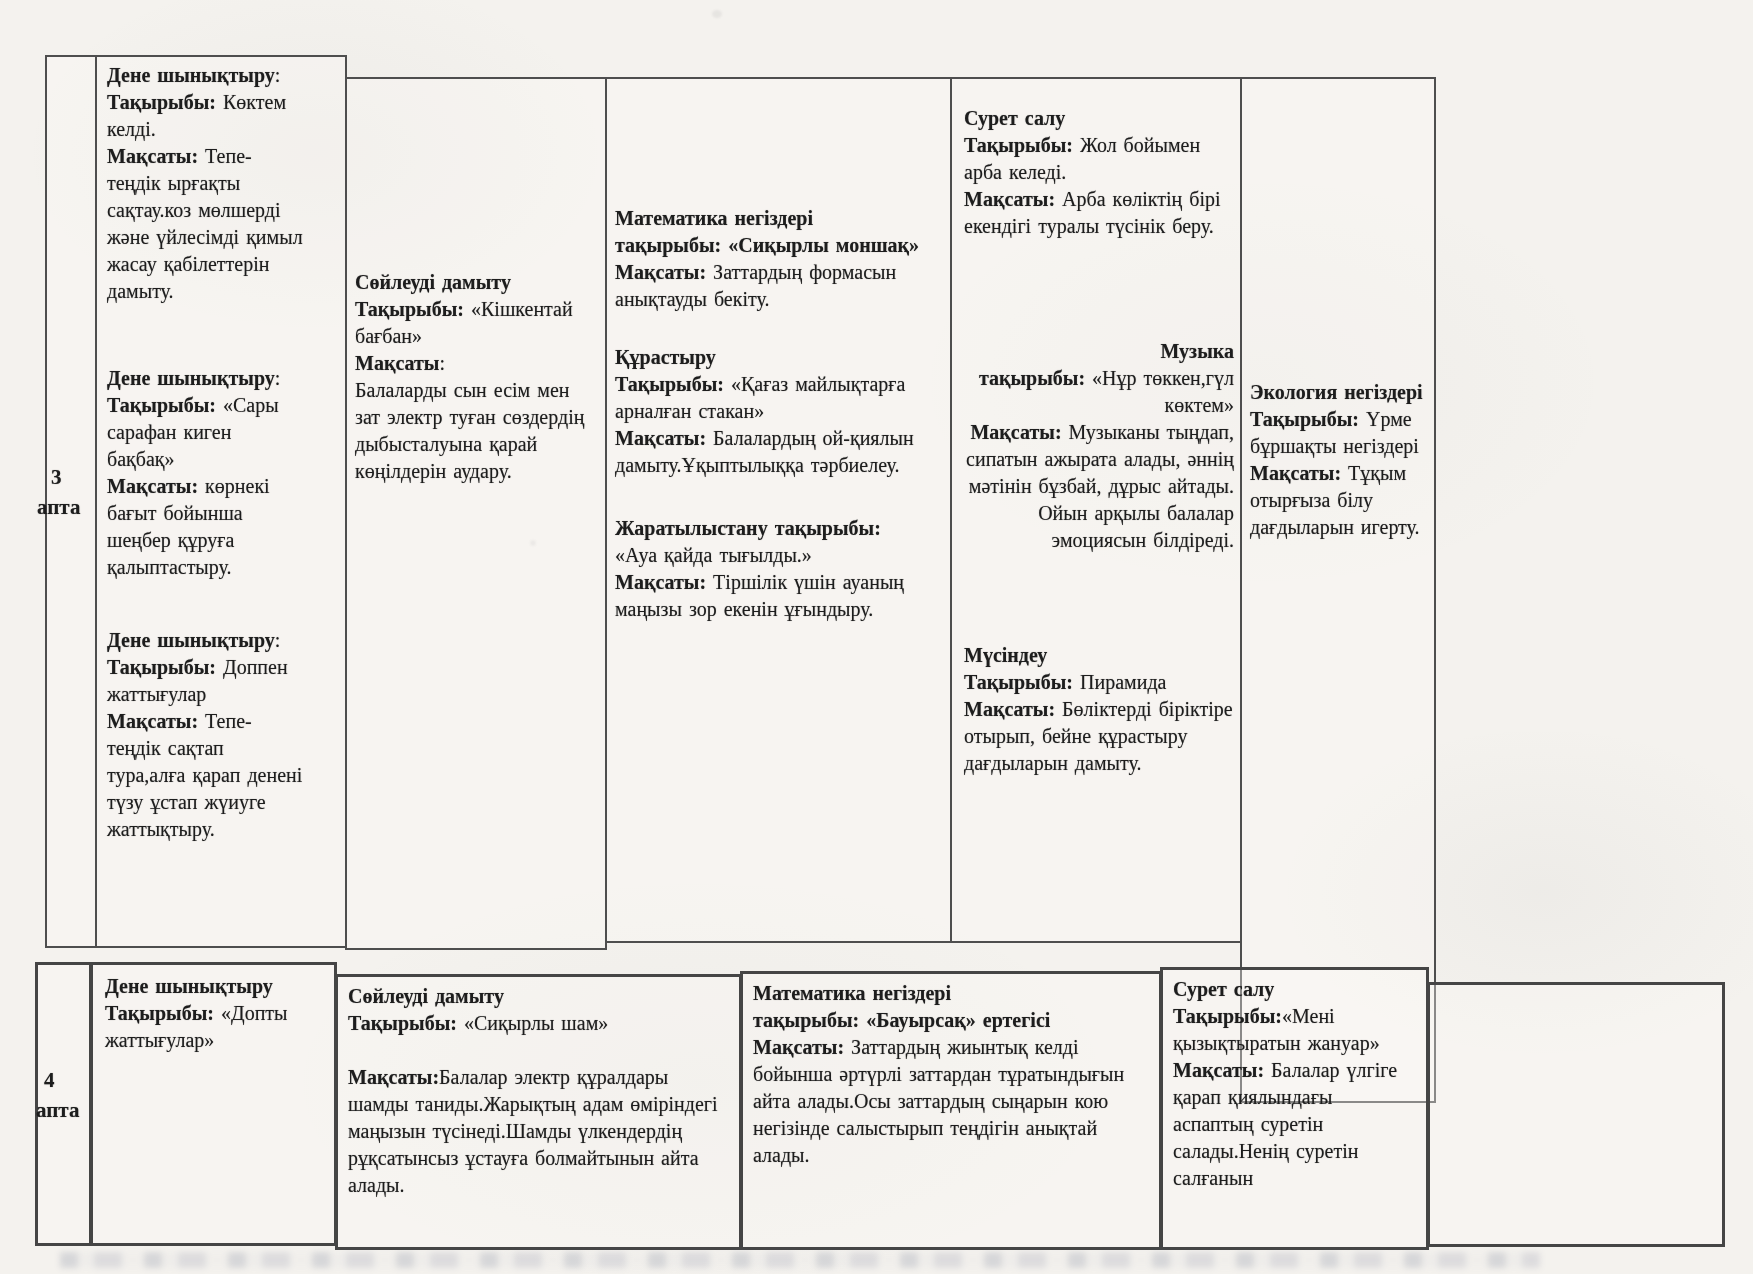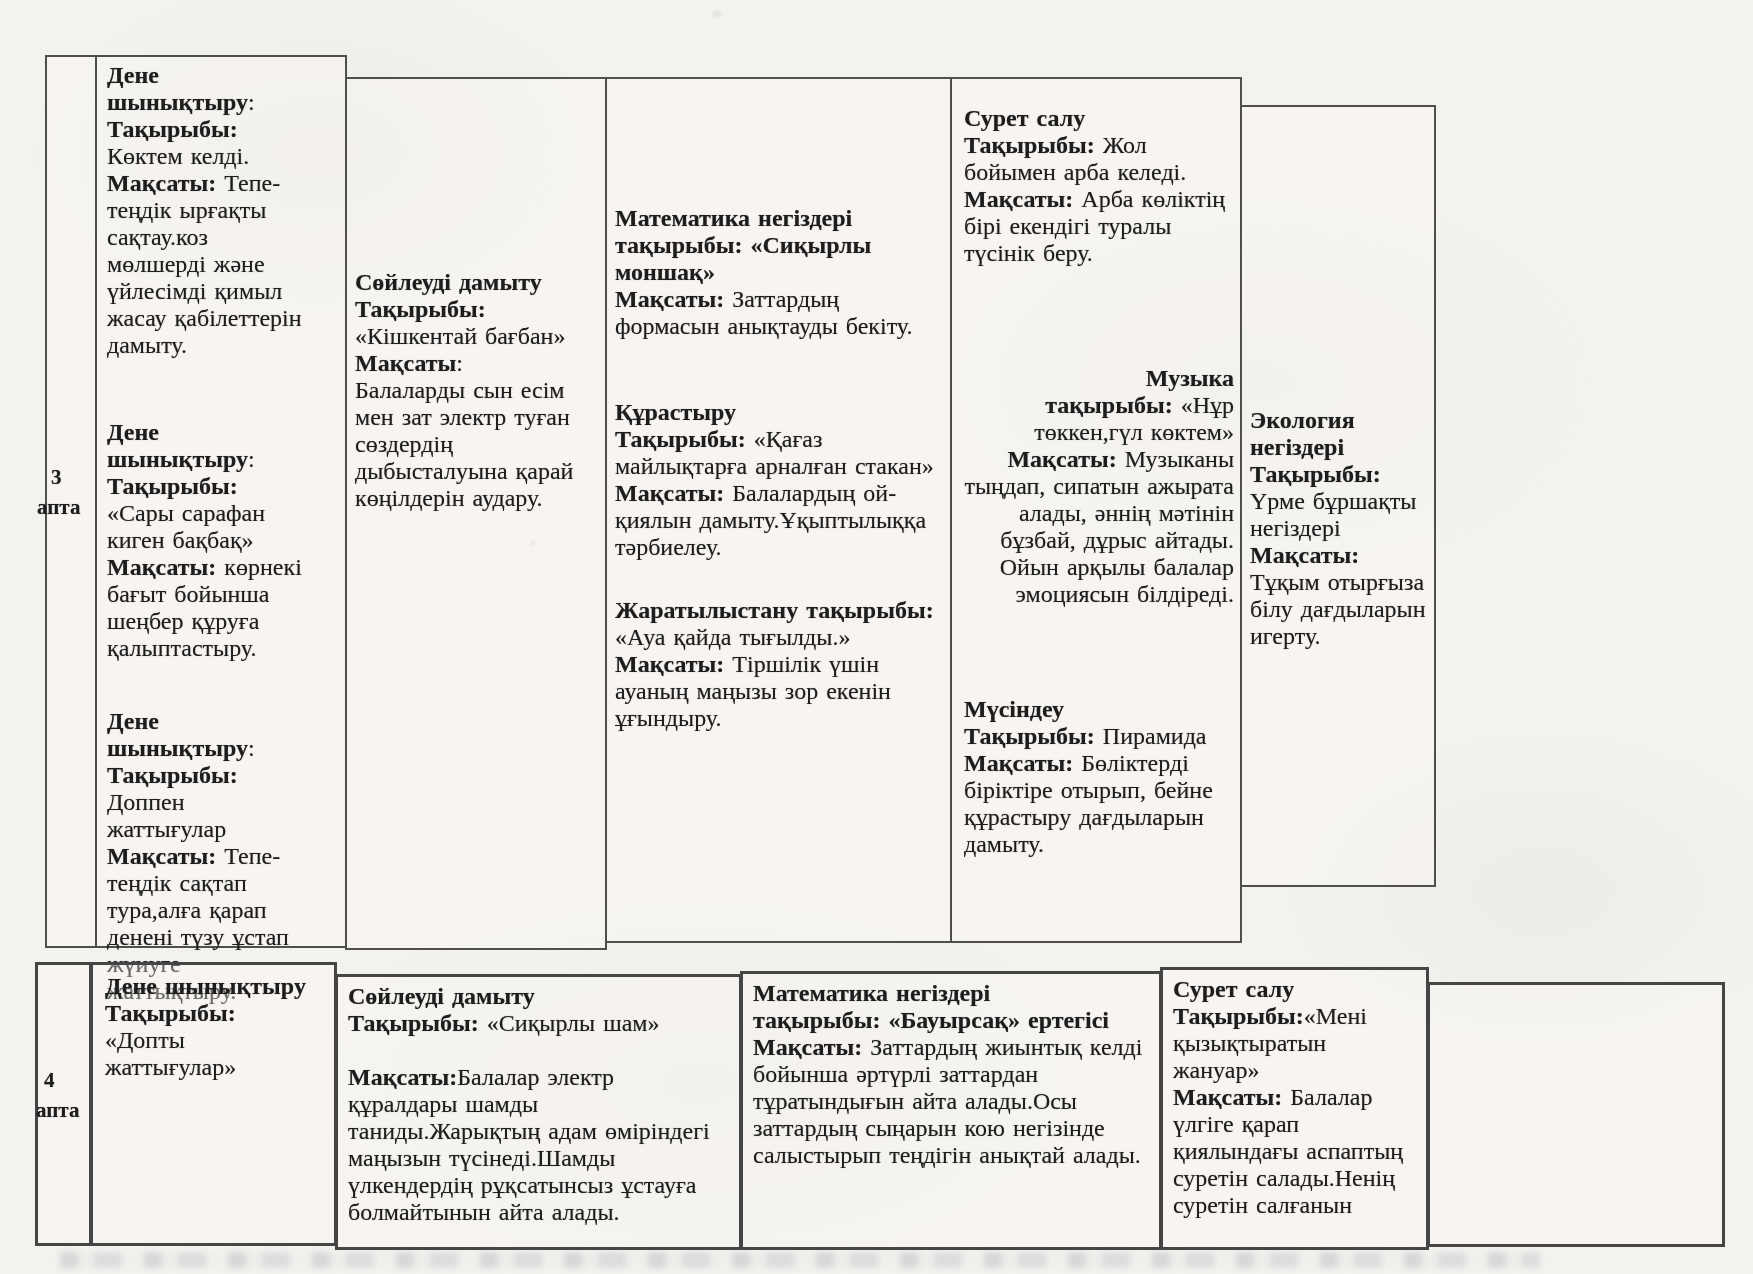--- a/index.html
+++ b/index.html
@@ -18,21 +18,21 @@
       radial-gradient(380px 240px at 88% 70%, rgba(120,120,120,.05), transparent 70%),
       radial-gradient(600px 300px at 40% 85%, rgba(120,120,120,.04), transparent 70%);
   }
   .box{
     position:absolute;box-sizing:border-box;
     border:2px solid #4e4e4e;
     background:rgba(251,250,247,.35);
   }
   .thick{border-width:3px;border-color:#454545;}
   .para{
-    font-size:24px;line-height:27px;
+    font-size:20px;line-height:27px;
     text-shadow:0 0 1px rgba(30,30,30,.45);
     word-spacing:2px;
   }
   .para:empty{height:27px;}
   .para b{font-weight:bold;}
   .block{margin:0;}
   .wklabel{
     font-size:21px;line-height:30px;white-space:nowrap;font-weight:bold;
     text-shadow:0 0 1px rgba(30,30,30,.5);
   }
@@ -83,21 +83,21 @@
         <div class="para"><span>Балаларды сын есім мен зат электр туған сөздердің дыбысталуына қарай көңілдерін аудару.</span></div>
       </div>
   </div>
 
   <div class="box" style="left:605px;top:77px;width:347px;height:866px;padding:0 8px 0 8px;">
     <div class="block" style="margin-top:126px;">
         <div class="para"><b>Математика негіздері</b></div>
         <div class="para"><b>тақырыбы: «Сиқырлы моншақ»</b></div>
         <div class="para"><b>Мақсаты:</b><span> Заттардың формасын анықтауды бекіту.</span></div>
       </div>
-    <div class="block" style="margin-top:59px;">
+    <div class="block" style="margin-top:31px;">
         <div class="para"><b>Құрастыру</b></div>
         <div class="para"><b>Тақырыбы:</b><span> «Қағаз майлықтарға арналған стакан»</span></div>
         <div class="para"><b>Мақсаты:</b><span> Балалардың ой-қиялын дамыту.Ұқыптылыққа тәрбиелеу.</span></div>
       </div>
     <div class="block" style="margin-top:36px;">
         <div class="para"><b>Жаратылыстану тақырыбы:</b></div>
         <div class="para"><span>«Ауа қайда тығылды.»</span></div>
         <div class="para"><b>Мақсаты:</b><span> Тіршілік үшін ауаның маңызы зор екенін ұғындыру.</span></div>
       </div>
   </div>
@@ -113,21 +113,21 @@
         <div class="para"><b>тақырыбы:</b><span> «Нұр төккен,гүл көктем»</span></div>
         <div class="para"><b>Мақсаты:</b><span> Музыканы тыңдап, сипатын ажырата алады, әннің мәтінін бұзбай, дұрыс айтады. Ойын арқылы балалар эмоциясын білдіреді.</span></div>
       </div>
     <div class="block" style="margin-top:88px;">
         <div class="para"><b>Мүсіндеу</b></div>
         <div class="para"><b>Тақырыбы:</b><span> Пирамида</span></div>
         <div class="para"><b>Мақсаты:</b><span> Бөліктерді біріктіре отырып, бейне құрастыру дағдыларын дамыту.</span></div>
       </div>
   </div>
 
-  <div class="box" style="left:1240px;top:77px;width:196px;height:782px;padding:0 4px 11px 8px;margin-top:28px;">
+  <div class="box" style="left:1240px;top:77px;width:196px;height:1026px;padding:0 4px 11px 8px;">
     <div class="block" style="margin-top:300px;">
         <div class="para"><b>Экология негіздері</b></div>
         <div class="para"><b>Тақырыбы:</b><span> Үрме бұршақты негіздері</span></div>
         <div class="para"><b>Мақсаты:</b><span> Тұқым отырғыза білу дағдыларын игерту.</span></div>
       </div>
   </div>
 
 </div>
 
 <div>

